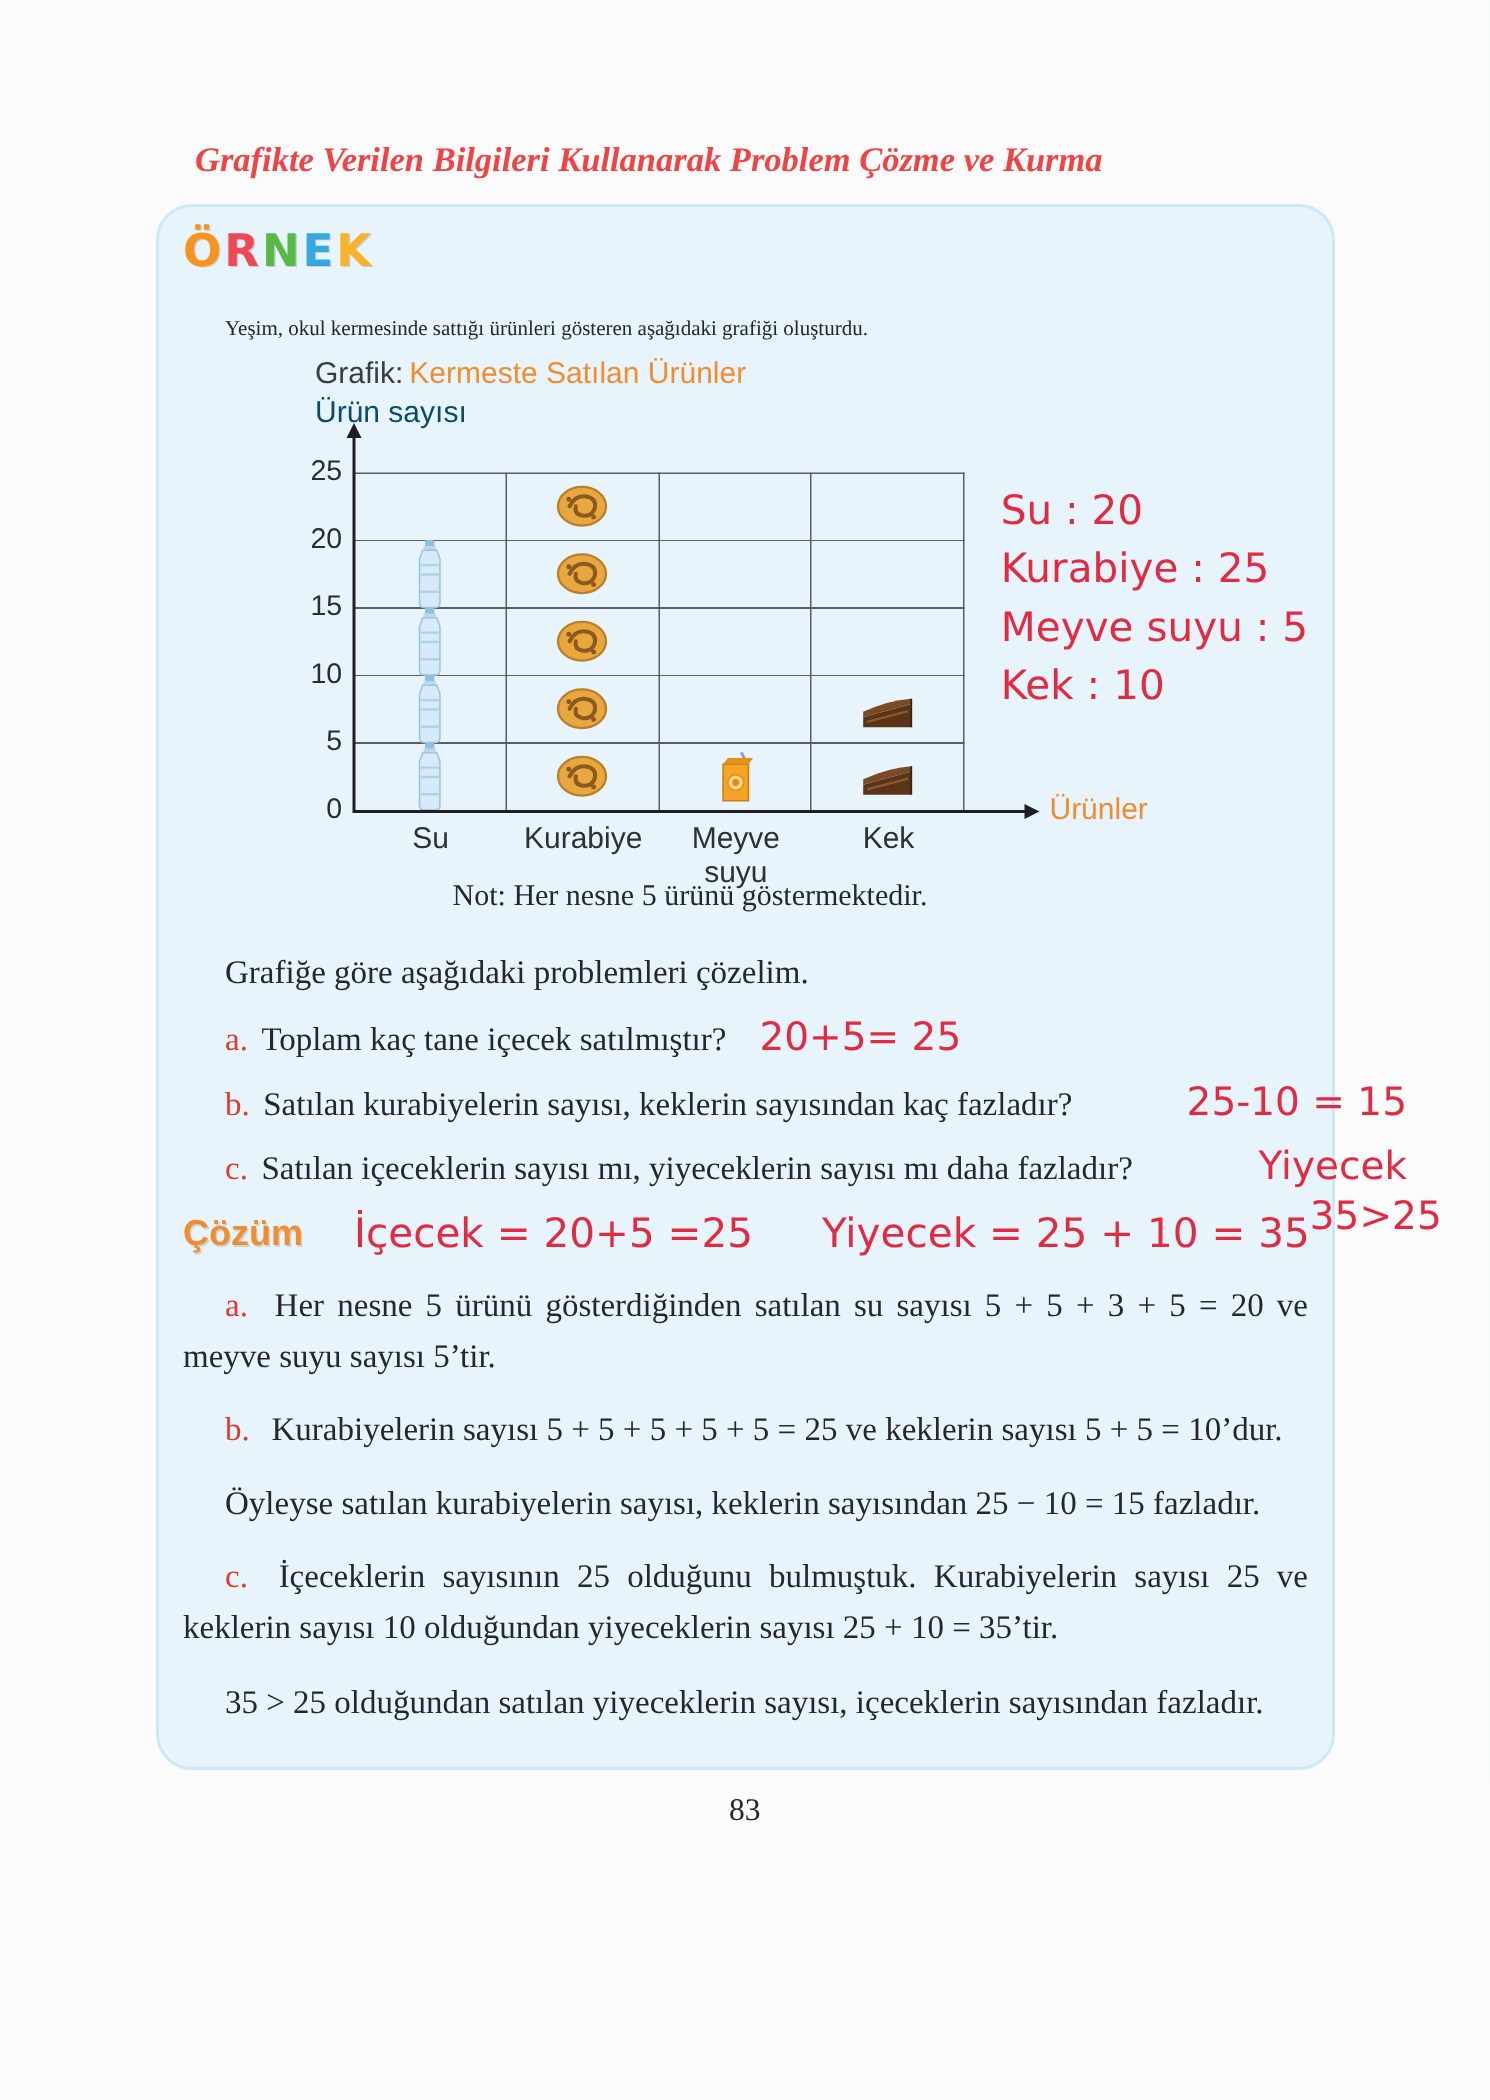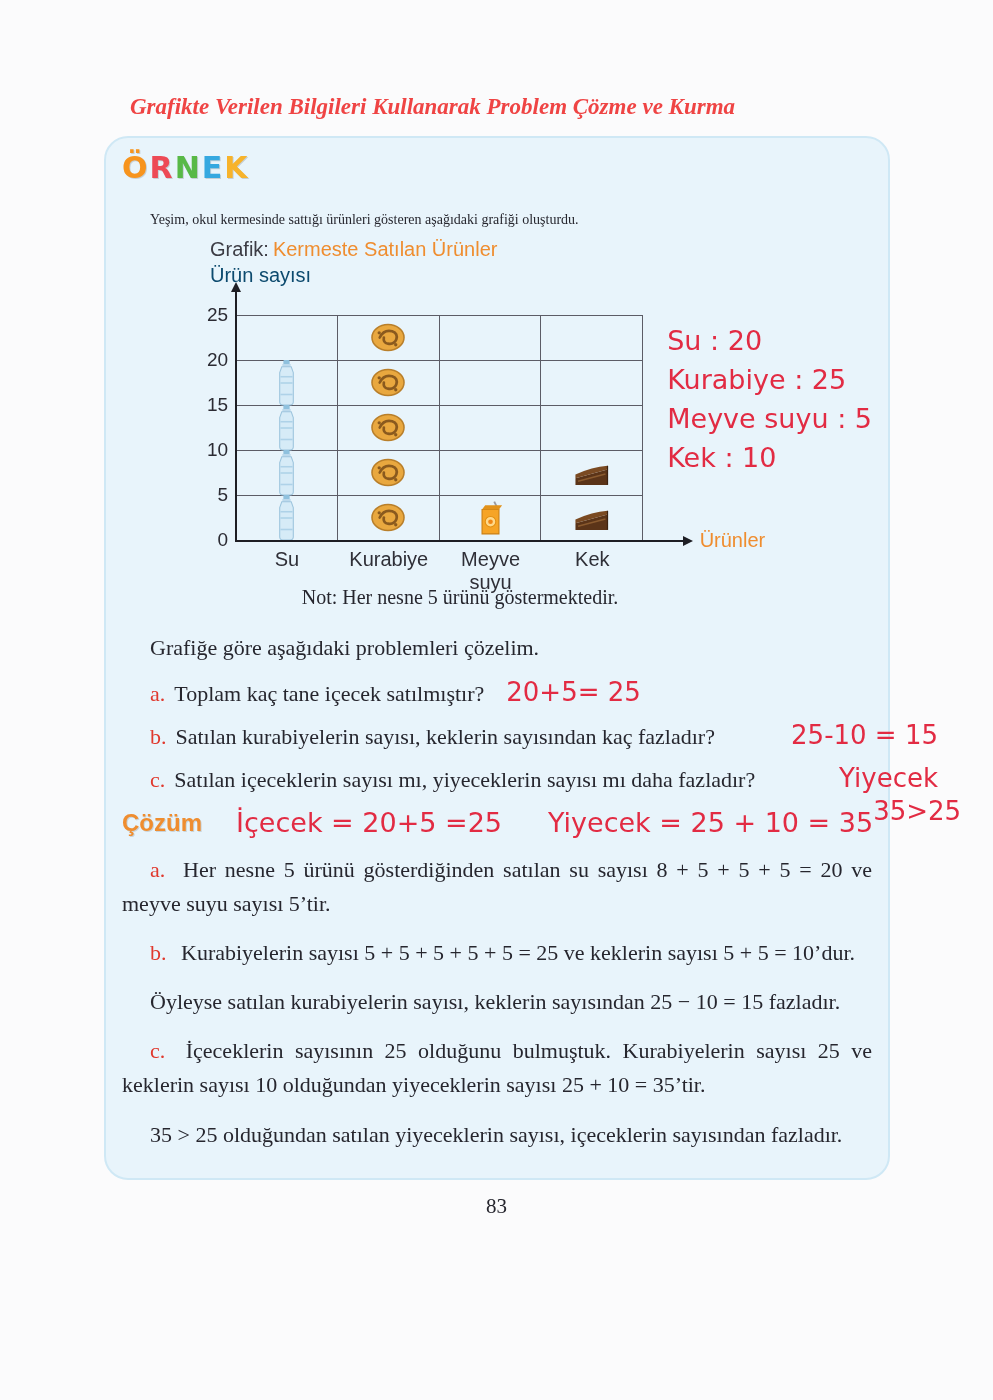--- a/index.html
+++ b/index.html
@@ -263,21 +263,21 @@
   </div>
 
   <div class="cozum-row">
     <span class="cozum-label">Çözüm</span>
     <span class="hand work1">İçecek = 20+5 =25</span>
     <span class="hand work2">Yiyecek = 25 + 10 = 35</span>
     <span class="hand compare">35&gt;25</span>
   </div>
 
   <div>
-    <p class="sol-p"><span class="plabel">a.</span> <span>Her nesne 5 ürünü gösterdiğinden satılan su sayısı 8 + 5 + 5 + 5 = 20 ve meyve suyu sayısı 5’tir.</span></p>
+    <p class="sol-p"><span class="plabel">a.</span> <span>Her nesne 5 ürünü gösterdiğinden satılan su sayısı 5 + 5 + 3 + 5 = 20 ve meyve suyu sayısı 5’tir.</span></p>
     <p class="sol-p"><span class="plabel">b.</span> <span>Kurabiyelerin sayısı 5 + 5 + 5 + 5 + 5 = 25 ve keklerin sayısı 5 + 5 = 10’dur.</span></p>
     <p class="sol-p">Öyleyse satılan kurabiyelerin sayısı, keklerin sayısından 25 − 10 = 15 fazladır.</p>
     <p class="sol-p"><span class="plabel">c.</span> <span>İçeceklerin sayısının 25 olduğunu bulmuştuk. Kurabiyelerin sayısı 25 ve keklerin sayısı 10 olduğundan yiyeceklerin sayısı 25 + 10 = 35’tir.</span></p>
     <p class="sol-p">35 &gt; 25 olduğundan satılan yiyeceklerin sayısı, içeceklerin sayısından fazladır.</p>
   </div>
 
 </div>
 
 <div class="page-number">83</div>
 

